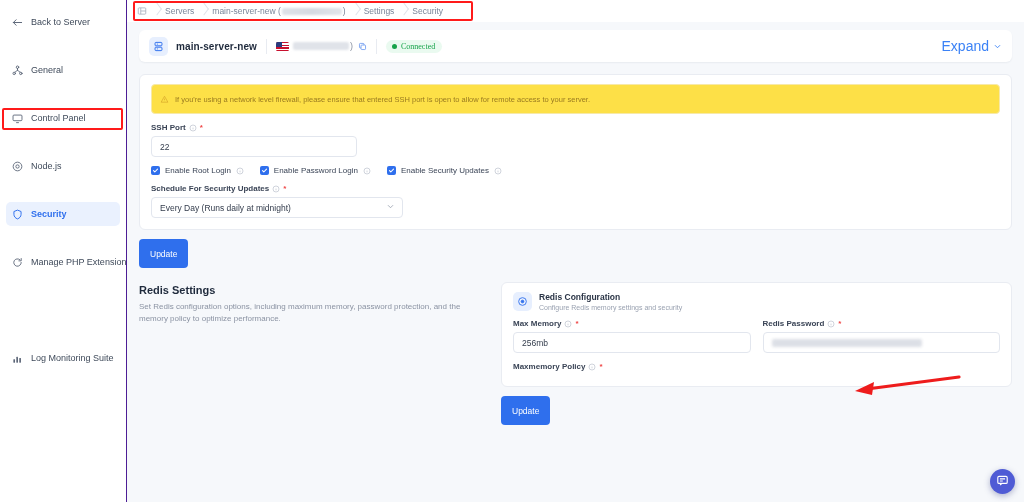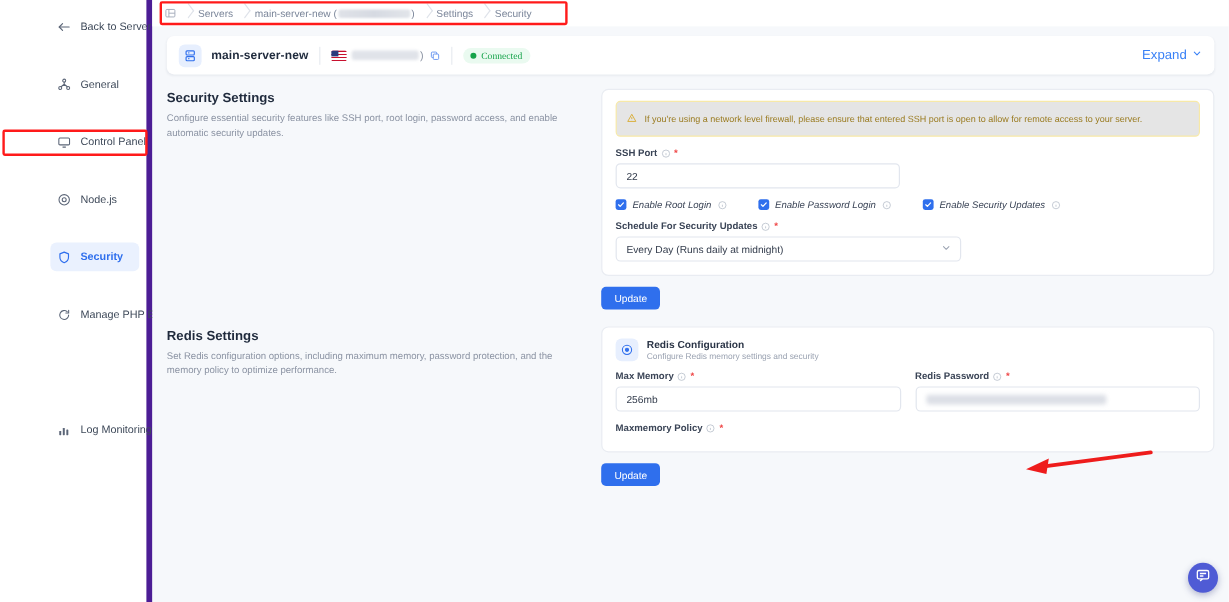--- a/index.html
+++ b/index.html
@@ -8,25 +8,24 @@
     font-family: "Liberation Sans", sans-serif;
     background: #ffffff;
     overflow: hidden;
   }
   .app { display: flex; width: 1024px; height: 502px; position: relative; }
 
   
   .sidebar {
     width: 127px; height: 502px;
     background: #ffffff;
-    border-right: 5px solid #4c1d95;
+    border-right: 1px solid #4c1d95;
     padding-top: 10px;
     flex: 0 0 127px;
     position: relative;
-    padding-left: 36px;
   }
   .side-item {
     display: flex; align-items: center; gap: 8px;
     height: 24px; margin: 0 6px 0 6px;
     padding: 0 6px;
     border-radius: 5px;
     color: #3f4a5a;
     font-size: 9px;
     white-space: nowrap;
     cursor: pointer;
@@ -121,21 +120,21 @@
   .badge-conn {
     display: flex; align-items: center; gap: 4px;
     background: #eafaf0; color: #16a34a;
     font-size: 8px; border-radius: 9px;
     padding: 2px 7px 2px 6px;
     font-family: Liberation Serif, serif;
   }
   .dot { width: 5px; height: 5px; border-radius: 50%; background: #16a34a; display:inline-block; }
   .expand {
     margin-left: auto; display: flex; align-items: center; gap: 4px;
-    color: #3b82f6; font-size: 11px; cursor: pointer;
+    color: #3b82f6; font-size: 14px; cursor: pointer;
   }
 
   
   .scroll { flex: 1 1 auto; overflow: hidden; }
   .section { display: flex; padding: 12px 12px 0 12px; gap: 12px; }
   .sec-left { width: 350px; flex: 0 0 350px; padding-top: 2px; }
   .sec-title { font-size: 11px; font-weight: bold; color: #1f2a3c; margin-bottom: 5px; }
   .sec-desc { font-size: 8px; color: #8b93a3; line-height: 1.55; max-width: 340px; }
   .sec-right { flex: 1 1 auto; }
 
@@ -146,57 +145,57 @@
   .panel-head { display: flex; align-items: flex-start; gap: 7px; margin-bottom: 8px; }
   .panel-ico {
     width: 19px; height: 19px; border-radius: 5px;
     background: #e7effe; display: flex; align-items: center; justify-content: center;
     flex: 0 0 19px;
   }
   .panel-title { font-size: 8.5px; font-weight: bold; color: #2a3446; line-height: 1.25; }
   .panel-sub { font-size: 7px; color: #9aa2b1; margin-top: 1px; }
 
   .warn {
-    background: #e5e5e5; border: 1px solid #f7e9a8; border-radius: 4px;
+    background: #fde047; border: 1px solid #f7e9a8; border-radius: 4px;
     display: flex; align-items: center; gap: 6px;
     padding: 5px 8px; margin-bottom: 9px;
   }
   .warn-text { font-size: 7.5px; color: #9a7b20; }
 
   .flabel {
     display: flex; align-items: center; gap: 3px;
     font-size: 8px; color: #3a4456; margin-bottom: 4px; font-weight: 700;
   }
   .req { color: #ef4444; font-size: 8px; }
   .inp {
     height: 21px; border: 1px solid #e2e6ee; border-radius: 4px;
     background: #fff; display: flex; align-items: center;
     padding: 0 8px; font-size: 8.5px; color: #333c4c;
   }
   .inp.blurred { }
   .pw-redact { height: 8px; width: 150px; background:#dcdfe6; border-radius:2px; filter: blur(1.6px); }
 
-  .checkrow { display: flex; align-items: flex-start; gap: 26px; margin: 9px 0 0 0; font-style: italic; }
+  .checkrow { display: flex; align-items: flex-start; gap: 16px; margin: 9px 0 0 0; }
   .chk { display: flex; align-items: center; gap: 5px; font-size: 8px; color: #3a4456; cursor: pointer; }
   .box {
     width: 9px; height: 9px; border-radius: 2px; background: #2f6fed;
     display: flex; align-items: center; justify-content: center; flex: 0 0 9px;
   }
   .box svg { width: 7px; height: 7px; }
 
   .sel {
     height: 21px; border: 1px solid #e2e6ee; border-radius: 4px;
     background: #fff; display: flex; align-items: center; justify-content: space-between;
     padding: 0 7px 0 8px; font-size: 8.5px; color: #333c4c; cursor: pointer;
   }
   .btn-update {
     margin-top: 9px;
     background: #2f6fed; color: #fff; font-size: 8.5px;
     border: none; border-radius: 4px;
-    height: 19px; padding: 0 11px; cursor: pointer;
+    height: 29px; padding: 0 11px; cursor: pointer;
     font-family: "Liberation Sans", sans-serif;
   }
   .grid2 { display: flex; gap: 12px; }
   .grid2 > div { flex: 1 1 0; min-width: 0; }
   .info-ico { color:#b6bdc9; display:inline-flex; }
 
   .arrow-ann { position: absolute; pointer-events: none; }
   .chat-fab {
     position: absolute; right: 9px; bottom: 8px;
     width: 25px; height: 25px; border-radius: 50%;
@@ -355,24 +354,20 @@
                 <path d="M4 6.2l4 4 4-4"></path>
               </svg>
           </span>
         </div>
       </div>
     </div>
 
     <div class="scroll">
 
       <div class="section">
-        <div class="sec-left">
-          <div class="sec-title">Security Settings</div>
-          <div class="sec-desc">Configure essential security features like SSH port, root login, password access, and enable automatic security updates.</div>
-        </div>
         <div class="sec-right">
           <div class="panel">
 
             <div class="warn">
               <span>
                 <svg viewBox="0 0 16 16" width="9" height="9" fill="none" stroke="#d8a92b" stroke-width="1.3" stroke-linejoin="round">
                     <path d="M8 2.2l6 10.6H2z"></path>
                     <path d="M8 6.4v3M8 11.1v.1"></path>
                   </svg>
               </span>
@@ -382,21 +377,21 @@
             <div class="flabel">
               <span>SSH Port</span>
               <span class="info-ico">
                 <svg viewBox="0 0 16 16" width="8" height="8" fill="none" stroke="#b6bdc9" stroke-width="1.3">
                     <circle cx="8" cy="8" r="6"></circle>
                     <path d="M8 7.2v3.4M8 5.3v.1"></path>
                   </svg>
               </span>
               <span class="req">*</span>
             </div>
-            <div class="inp" style="width:237px">
+            <div class="inp" style="width:206px">
               <span>22</span>
             </div>
 
             <div class="checkrow">
               <label class="chk">
                 <span class="box">
                   <svg viewBox="0 0 16 16" fill="none" stroke="#fff" stroke-width="2.4" stroke-linecap="round" stroke-linejoin="round">
                       <path d="M3.4 8.4l3 3 6.2-6.6"></path>
                     </svg>
                 </span>
@@ -441,21 +436,21 @@
             <div class="flabel" style="margin-top:9px">
               <span>Schedule For Security Updates</span>
               <span class="info-ico">
                 <svg viewBox="0 0 16 16" width="8" height="8" fill="none" stroke="#b6bdc9" stroke-width="1.3">
                     <circle cx="8" cy="8" r="6"></circle>
                     <path d="M8 7.2v3.4M8 5.3v.1"></path>
                   </svg>
               </span>
               <span class="req">*</span>
             </div>
-            <div class="sel" style="width:288px">
+            <div class="sel" style="width:252px">
               <span>Every Day (Runs daily at midnight)</span>
               <span>
                 <svg viewBox="0 0 16 16" width="9" height="9" fill="none" stroke="#9aa2b1" stroke-width="1.5" stroke-linecap="round" stroke-linejoin="round">
                     <path d="M4 6.2l4 4 4-4"></path>
                   </svg>
               </span>
             </div>
           </div>
           <button class="btn-update">Update</button>
         </div>

